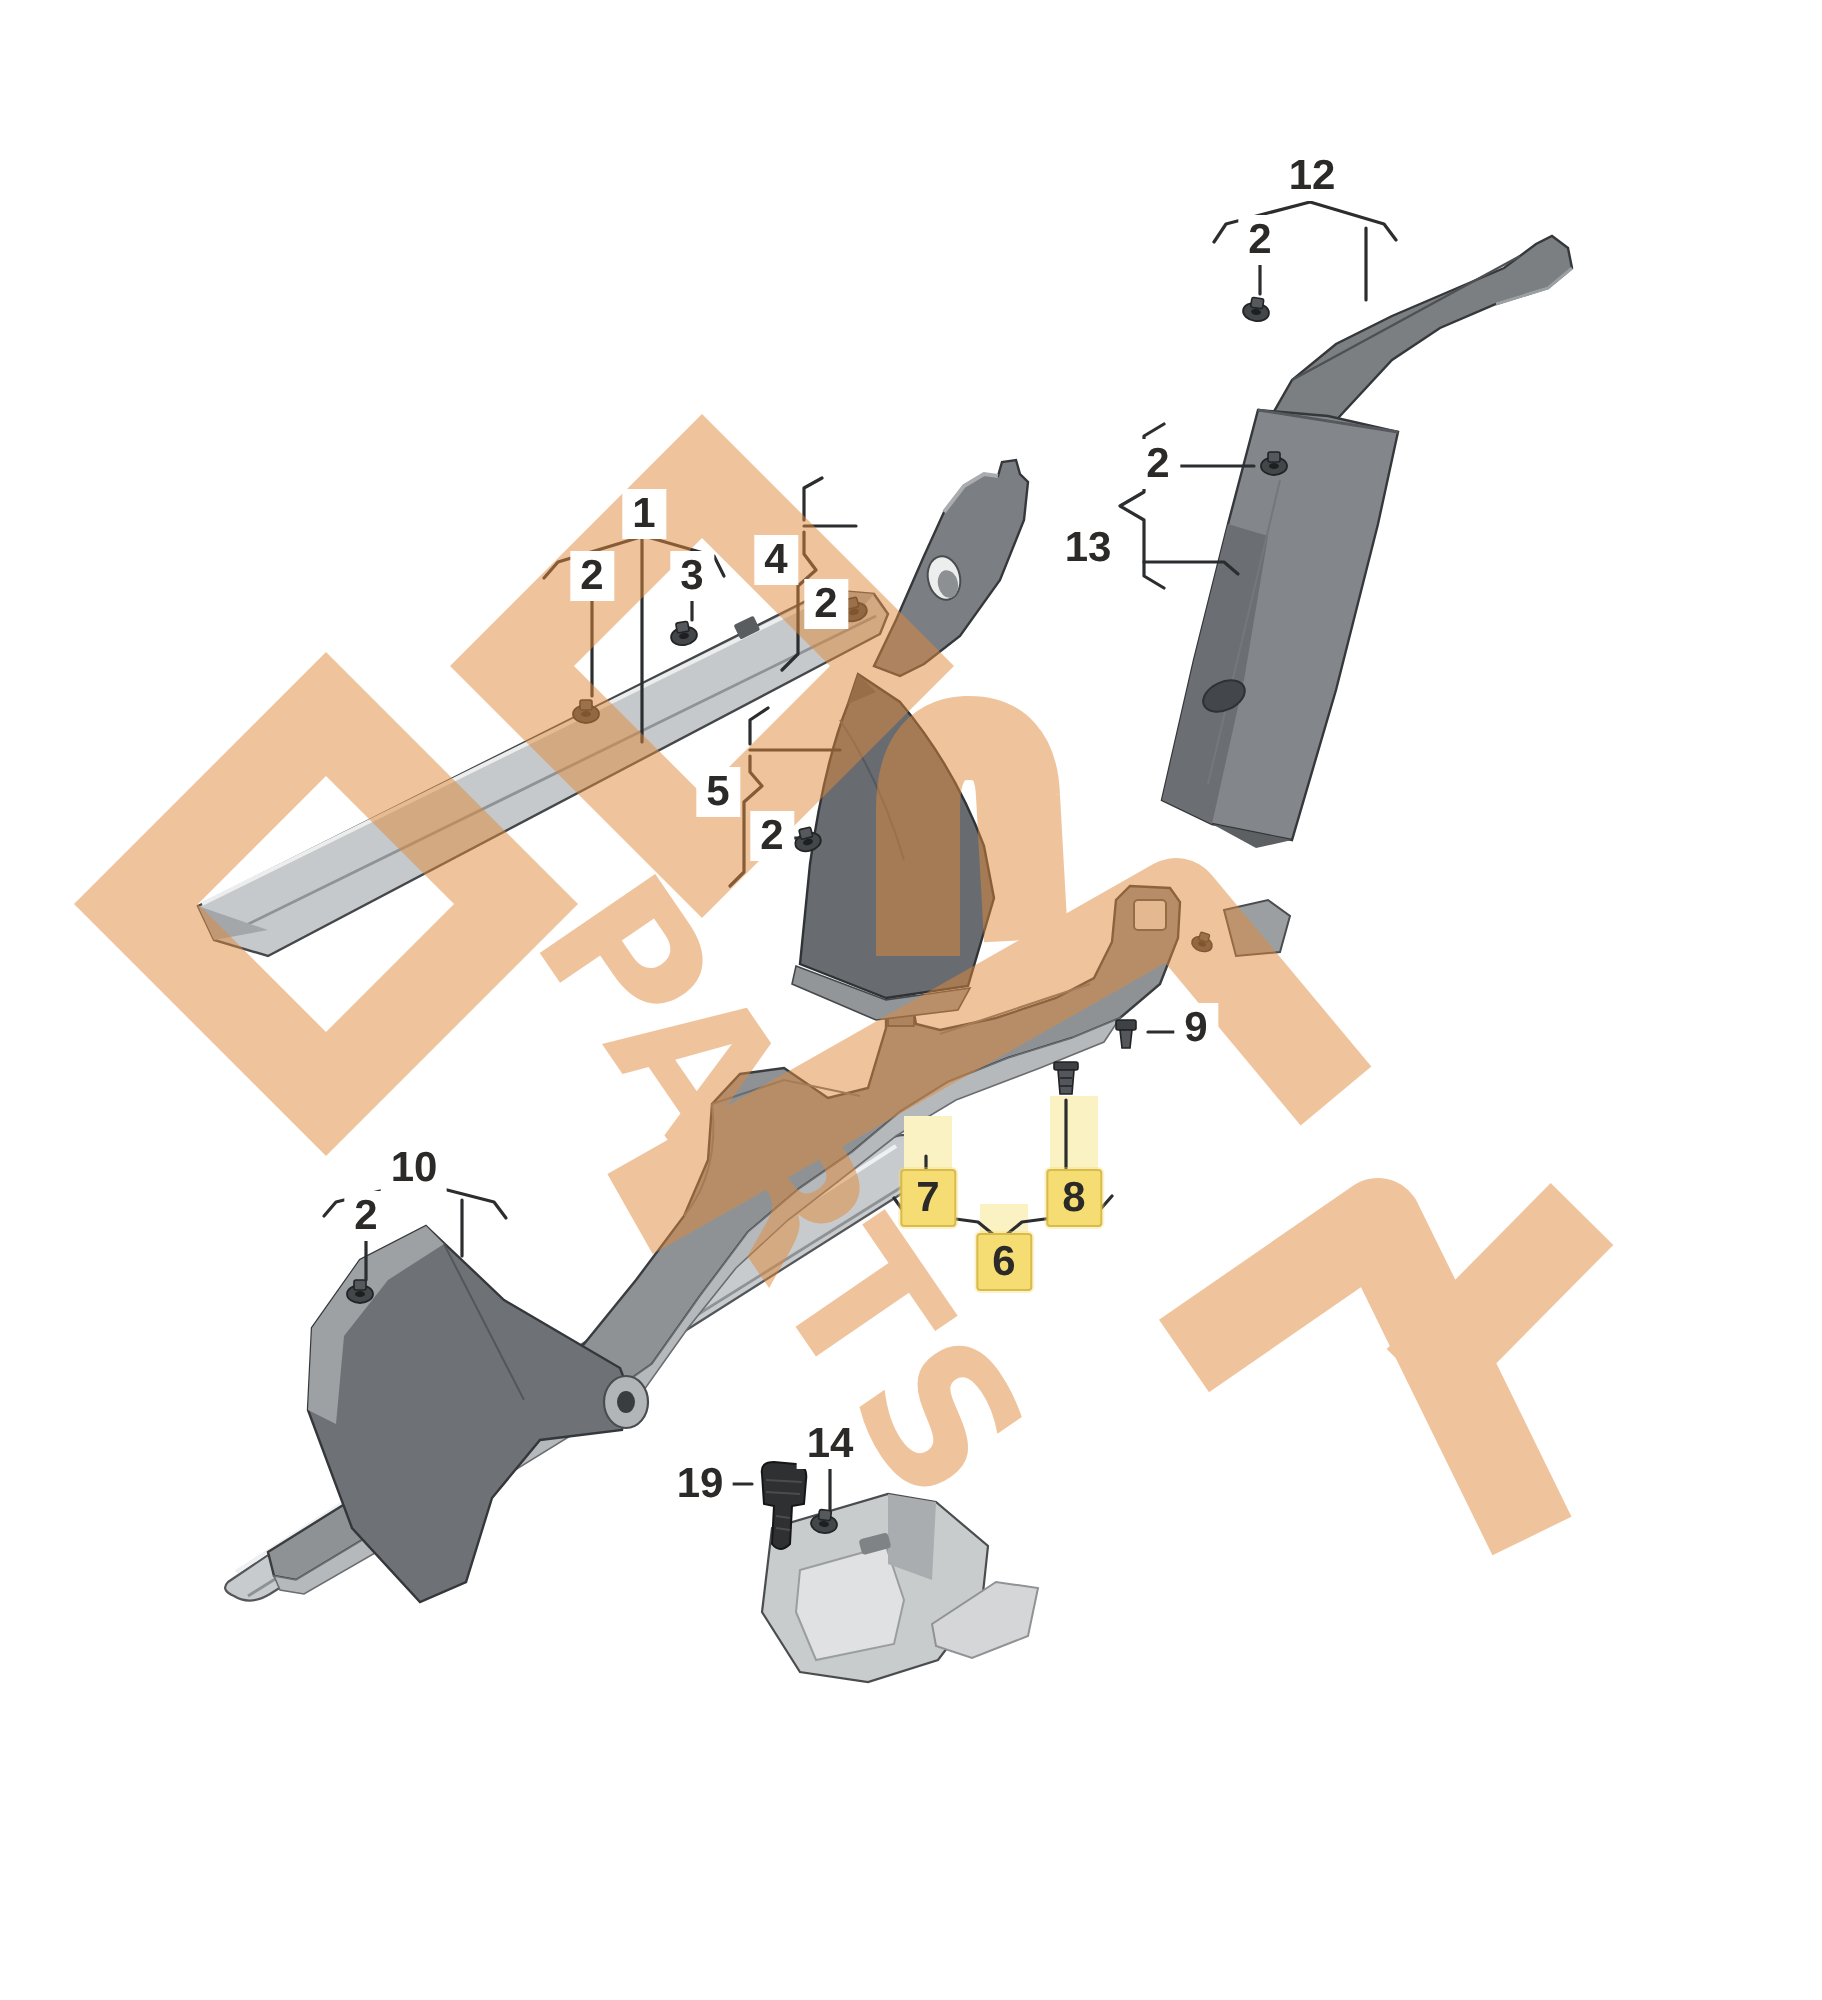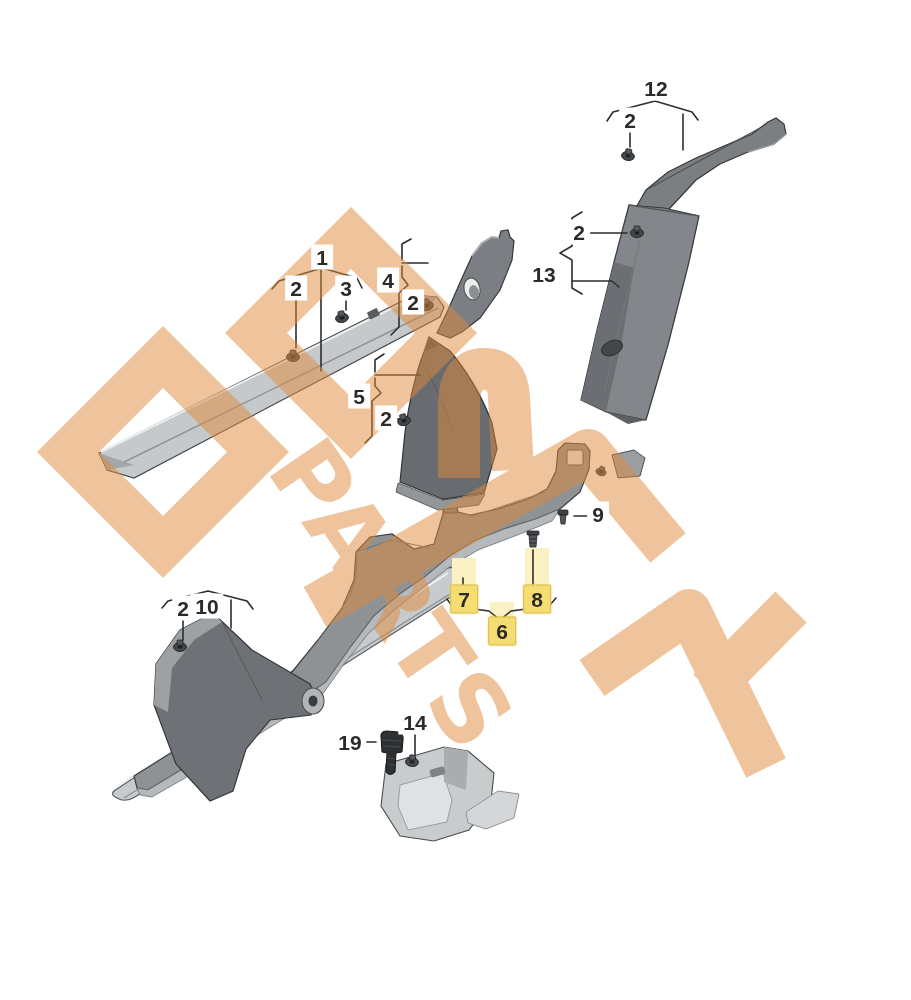--- a/index.html
+++ b/index.html
@@ -190,18 +190,18 @@
     <div class="callout" style="left:359px;top:396px;">5</div>
     <div class="callout" style="left:386px;top:418px;">2</div>
     <div class="callout" style="left:656px;top:88px;">12</div>
     <div class="callout" style="left:630px;top:120px;">2</div>
     <div class="callout" style="left:544px;top:254px;margin-top:20px;">13</div>
     <div class="callout" style="left:579px;top:232px;">2</div>
     <div class="callout" style="left:598px;top:514px;">9</div>
     <div class="callout highlight" style="left:464px;top:599px;">7</div>
     <div class="callout highlight" style="left:537px;top:599px;">8</div>
     <div class="callout highlight" style="left:502px;top:631px;">6</div>
-    <div class="callout" style="left:207px;top:606px;">10</div>
+    <div class="callout" style="left:207px;top:584px;">10</div>
     <div class="callout" style="left:183px;top:608px;">2</div>
     <div class="callout" style="left:350px;top:742px;text-align:center;">19</div>
     <div class="callout" style="left:415px;top:722px;">14</div>
   </div>
 </div>
 
 </body></html>

